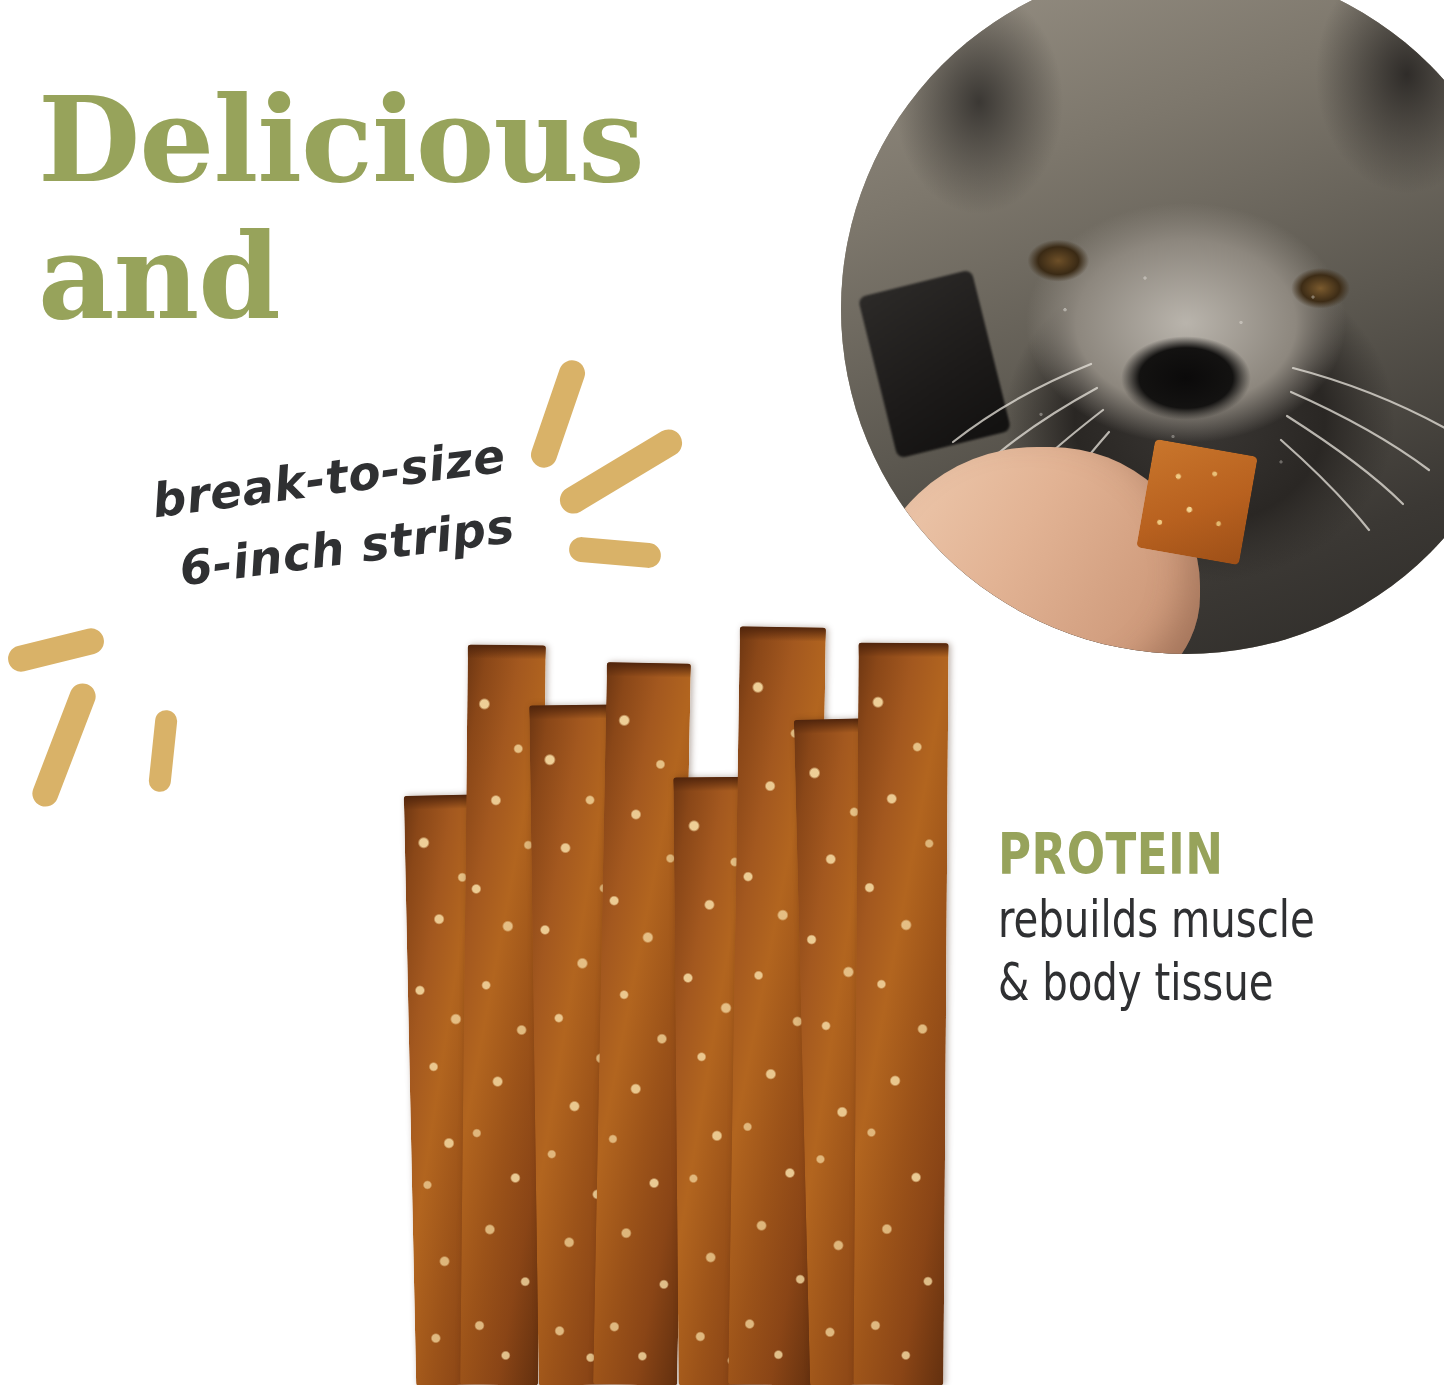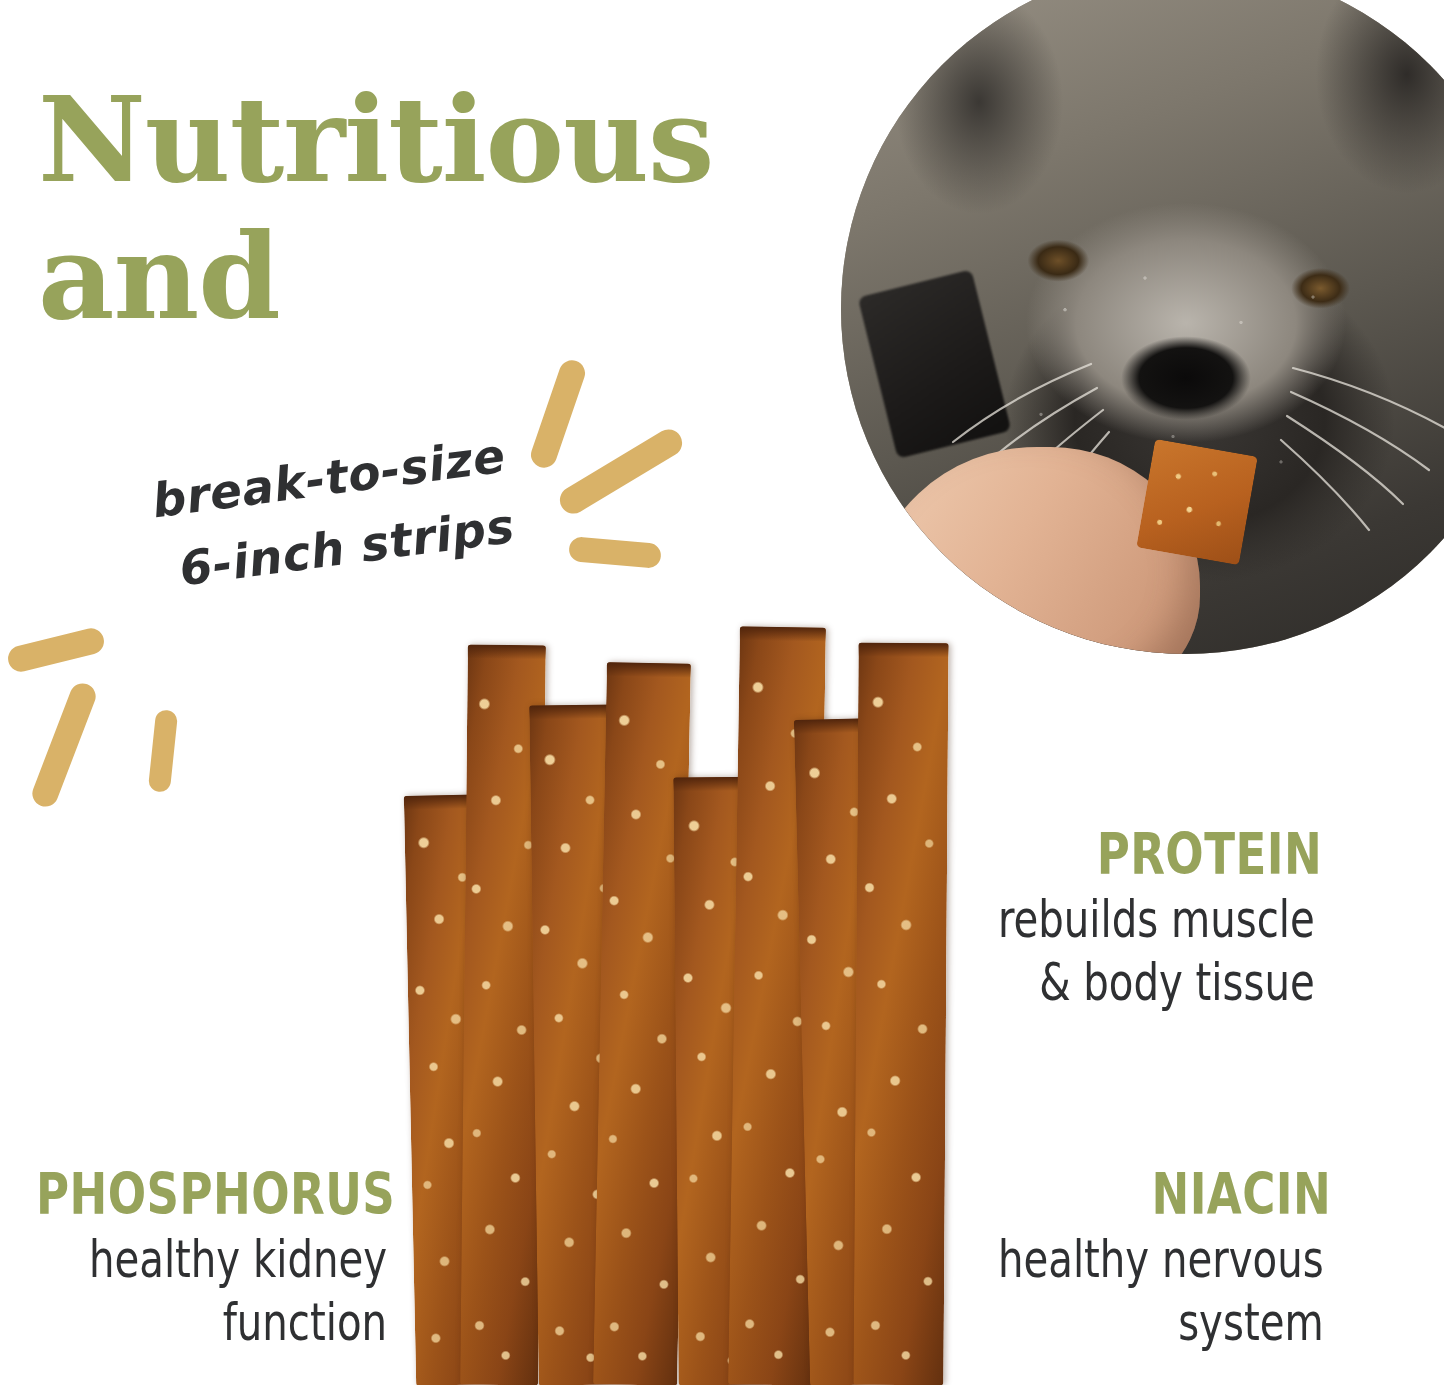--- a/index.html
+++ b/index.html
@@ -176,21 +176,21 @@
   .strip::after {
     content: "";
     position: absolute;
     left: 0; right: 0; top: 0;
     height: 14px;
     background: linear-gradient(180deg, #51250c 0%, rgba(81,37,12,0) 100%);
     border-radius: 3px 3px 0 0;
   }
 
   
-  .nutrient { position: absolute; text-align: right; }
+  .nutrient { position: absolute; }
   .nutrient .title {
     font-family: "DejaVu Sans Condensed", "Liberation Sans Narrow", "Liberation Sans", sans-serif;
     font-weight: bold;
     font-size: 57px;
     line-height: 1.06;
     letter-spacing: 0.5px;
     color: #97a35b;
     transform: scaleX(0.88);
     transform-origin: left center;
     white-space: nowrap;
@@ -210,21 +210,21 @@
   #nutrient-protein    { left: 998px; top: 824px; }
   #nutrient-phosphorus { left: 36px;  top: 1164px; }
   #nutrient-niacin     { left: 998px; top: 1164px; }
 </style>
 </head>
 <body>
 
 <div id="canvas">
 
   <div id="headline">
-    <span class="l1">Nutritious and</span>
+    <span class="l1">Delicious and</span>
   </div>
 
   <div class="stroke" style="left:545px; top:358px; width:26px; height:112px; transform:rotate(19deg);"></div>
   <div class="stroke" style="left:552px; top:458px; width:138px; height:27px; transform:rotate(-31deg);"></div>
   <div class="stroke" style="left:569px; top:540px; width:92px; height:25px; transform:rotate(5deg);"></div>
 
   <div class="stroke" style="left:7px; top:637px; width:98px; height:26px; transform:rotate(-14deg);"></div>
   <div class="stroke" style="left:51px; top:680px; width:26px; height:130px; transform:rotate(21deg);"></div>
   <div class="stroke" style="left:152px; top:710px; width:22px; height:82px; transform:rotate(6deg);"></div>
 
@@ -266,29 +266,15 @@
   </div>
 
   <div class="nutrient" id="nutrient-protein">
     <div class="title">PROTEIN</div>
     <div class="desc">
       <span>rebuilds muscle</span>
       <span>&amp; body tissue</span>
     </div>
   </div>
 
-  <div class="nutrient" id="nutrient-phosphorus">
-    <div class="title">PHOSPHORUS</div>
-    <div class="desc">
-      <span>healthy kidney</span>
-      <span>function</span>
-    </div>
-  </div>
-
-  <div class="nutrient" id="nutrient-niacin">
-    <div class="title">NIACIN</div>
-    <div class="desc">
-      <span>healthy nervous</span>
-      <span>system</span>
-    </div>
-  </div>
+
 
 </div>
 
 </body></html>

